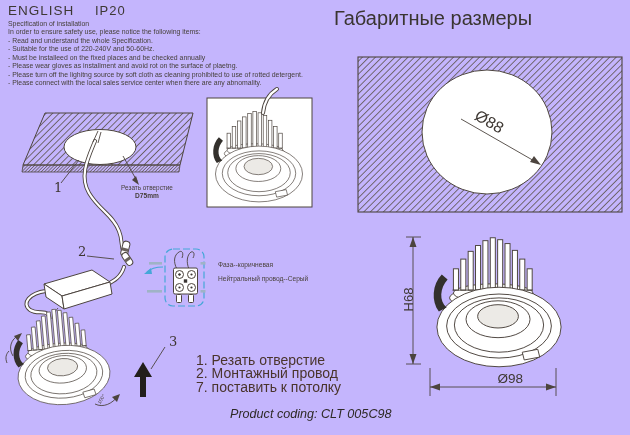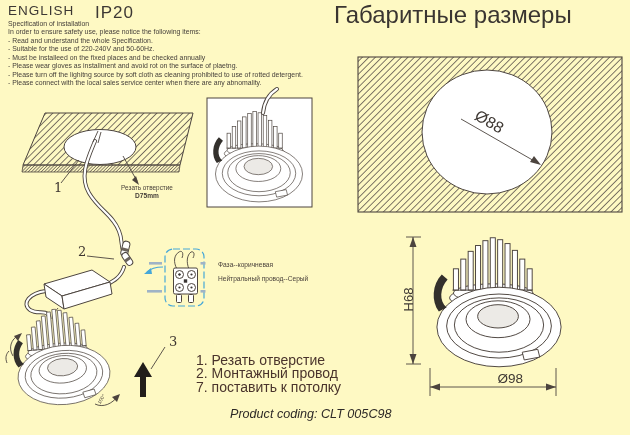--- a/index.html
+++ b/index.html
@@ -1,28 +1,28 @@
 <!DOCTYPE html>
 <html><head>
 <meta charset="utf-8">
 <style>
   html,body{margin:0;padding:0;background:#fff;}
-  .page{position:relative;width:630px;height:435px;background:#fef9c3;overflow:hidden;
+  .page{position:relative;width:630px;height:435px;background:#c4b5fd;overflow:hidden;
         font-family:"Liberation Sans",sans-serif;color:#46403b;}
   .abs{position:absolute;white-space:nowrap;}
   .art{position:absolute;left:0;top:0;}
   .s{fill:#fff;stroke:#4c443e;stroke-width:1;}
   .ln{stroke:#4c443e;stroke-width:.9;fill:none;}
   .wireO{stroke:#4c443e;stroke-width:4;fill:none;stroke-linecap:round;}
   .wireI{stroke:#fff;stroke-width:2.2;fill:none;stroke-linecap:round;}
   .hd{fill:#4c443e;stroke:none;}
   .lang{left:8px;top:3px;font-size:13.5px;letter-spacing:1px;color:#3d3834;}
-  .ip{left:95px;top:3px;font-size:17px;letter-spacing:1px;color:#3d3834;}
+  .ip{left:95px;top:3px;font-size:13px;letter-spacing:1px;color:#3d3834;}
   .spec{left:8px;top:19.5px;font-size:6.9px;line-height:8.55px;color:#46403b;}
-  .rutitle{left:334px;top:1px;font-size:24px;color:#3a3531;}
+  .rutitle{left:334px;top:7px;font-size:20px;color:#3a3531;}
   .callout{font-family:"DejaVu Serif",serif;font-size:13px;color:#3d3530;}
   .cutnote{left:106px;top:184px;width:82px;text-align:center;font-size:6.4px;line-height:8px;color:#453e38;}
   .cutnote b{font-size:6.6px;}
   .wlabel{font-size:6.6px;color:#4a423c;}
   .steps{left:196px;top:354px;font-size:14px;line-height:13.3px;font-weight:500;color:#4a342c;}
   .dim88{left:457px;top:113px;width:64px;text-align:center;font-size:16px;color:#3e3833;
          transform:rotate(30deg);}
   .dimh68{left:386px;top:292px;width:44px;text-align:center;font-size:13px;color:#3e3833;
          transform:rotate(-90deg);}
   .dim98{left:463px;top:371px;width:60px;text-align:right;font-size:13.5px;color:#3e3833;}

